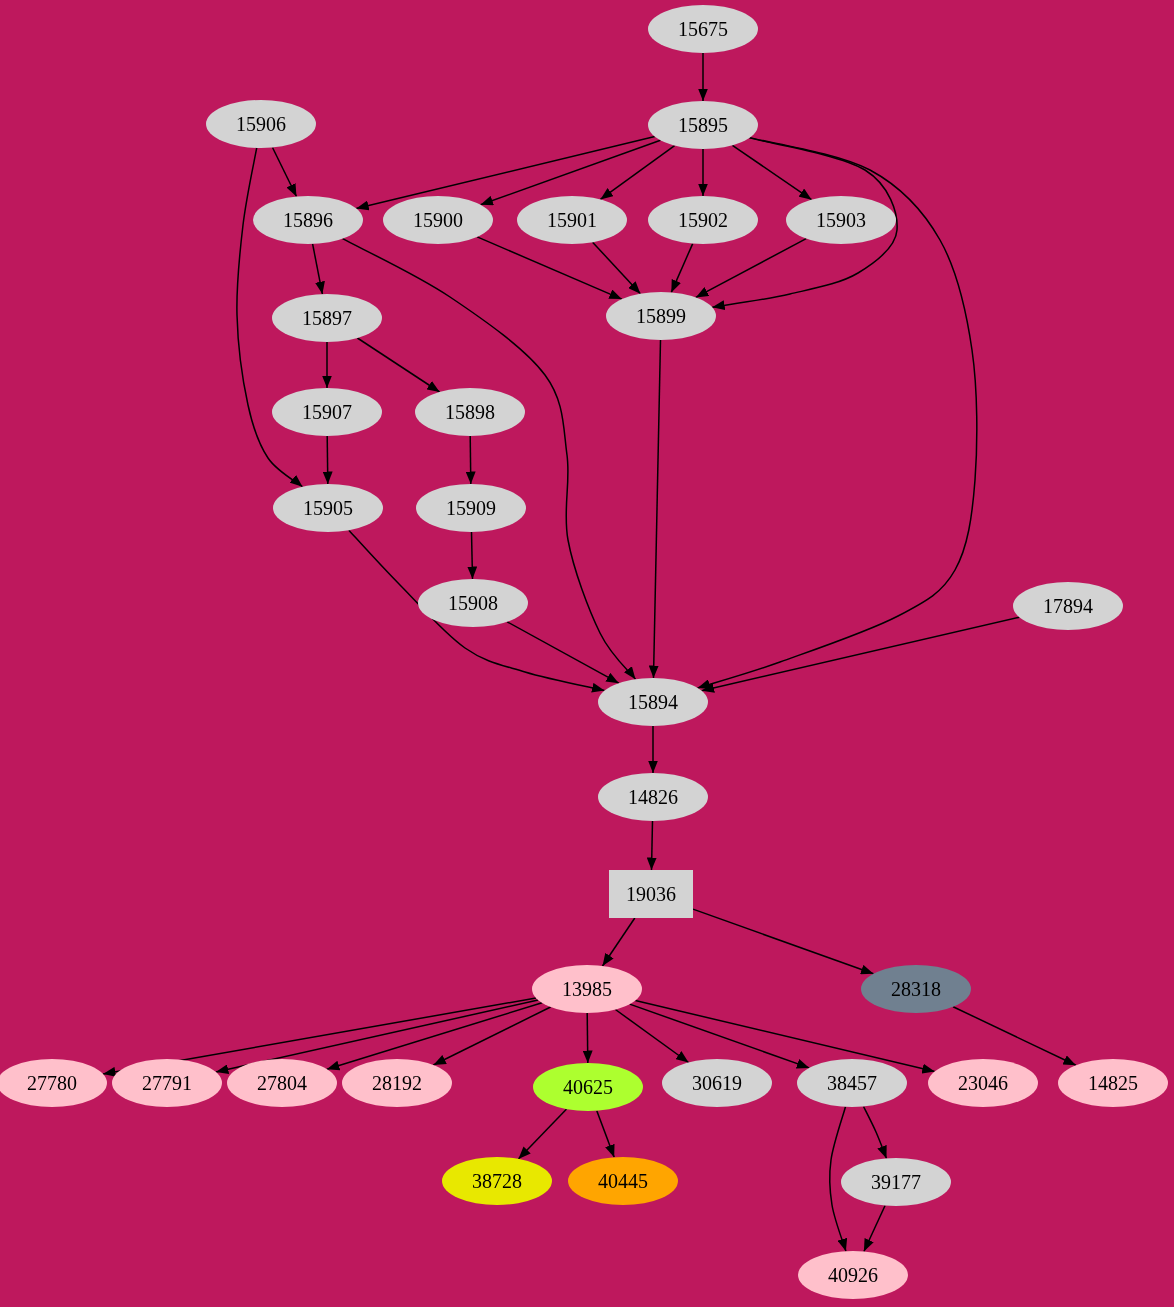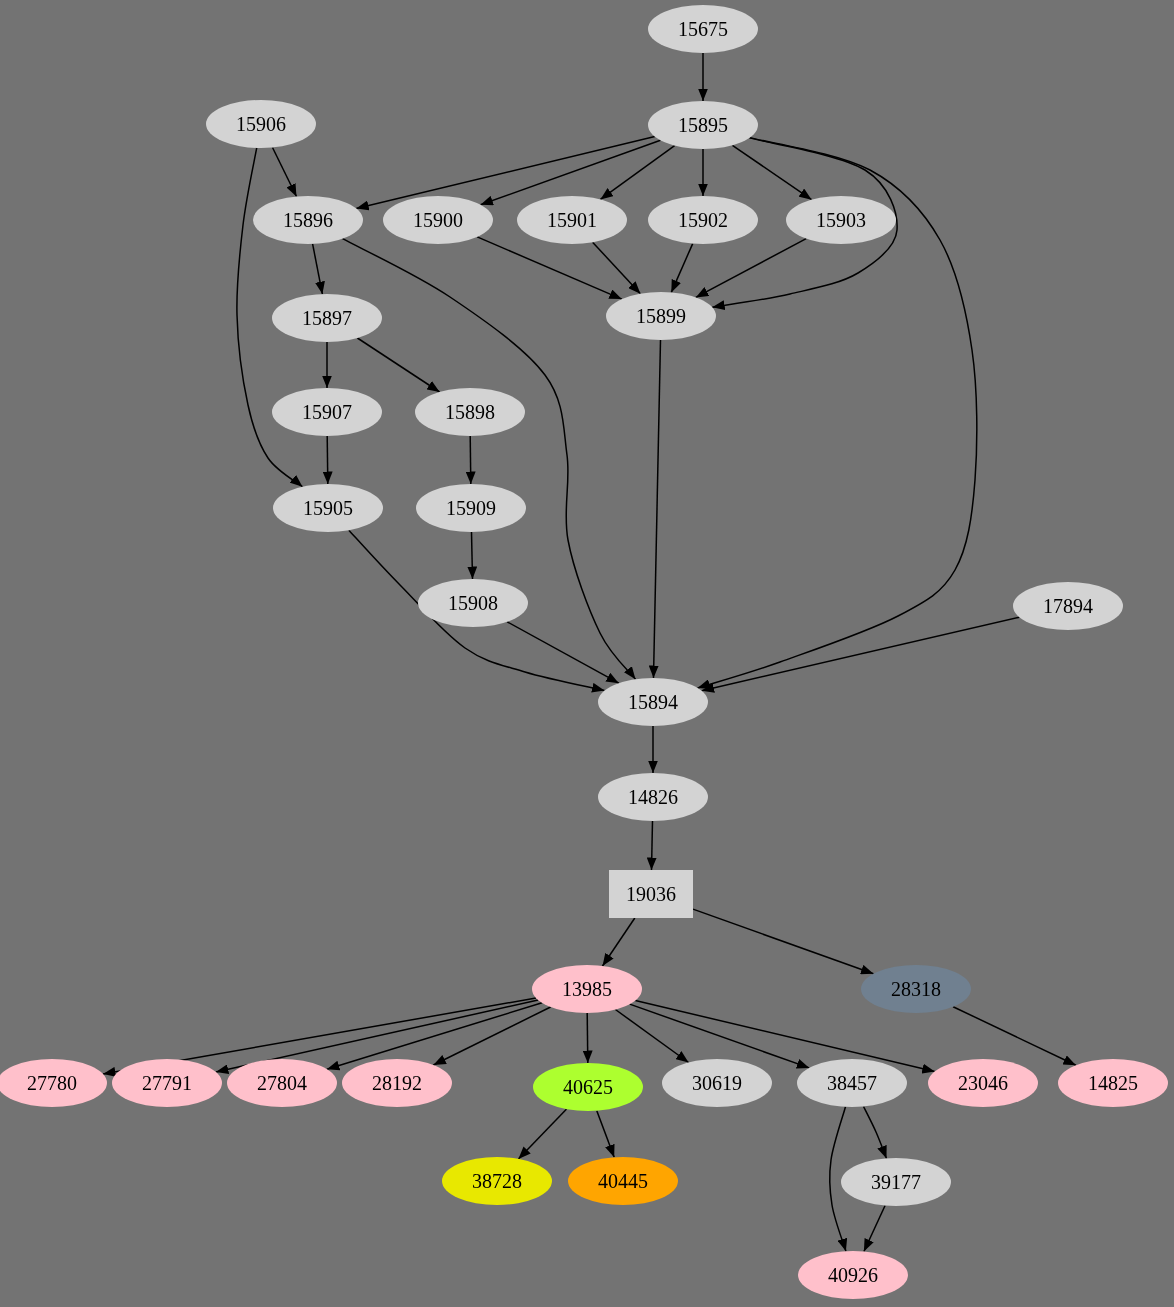--- a/index.html
+++ b/index.html
@@ -4,21 +4,21 @@
 <style>
   html, body {
     margin: 0;
     padding: 0;
     background: #ffffff;
   }
   .canvas {
     position: relative;
     width: 1174px;
     height: 1307px;
-    background: #737373;
+    background: #be185d;
     overflow: hidden;
   }
   svg { display: block; }
   .node-label {
     font-family: "Liberation Serif", "DejaVu Serif", serif;
     font-size: 20px;
     fill: #000000;
   }
 </style>
 </head>

